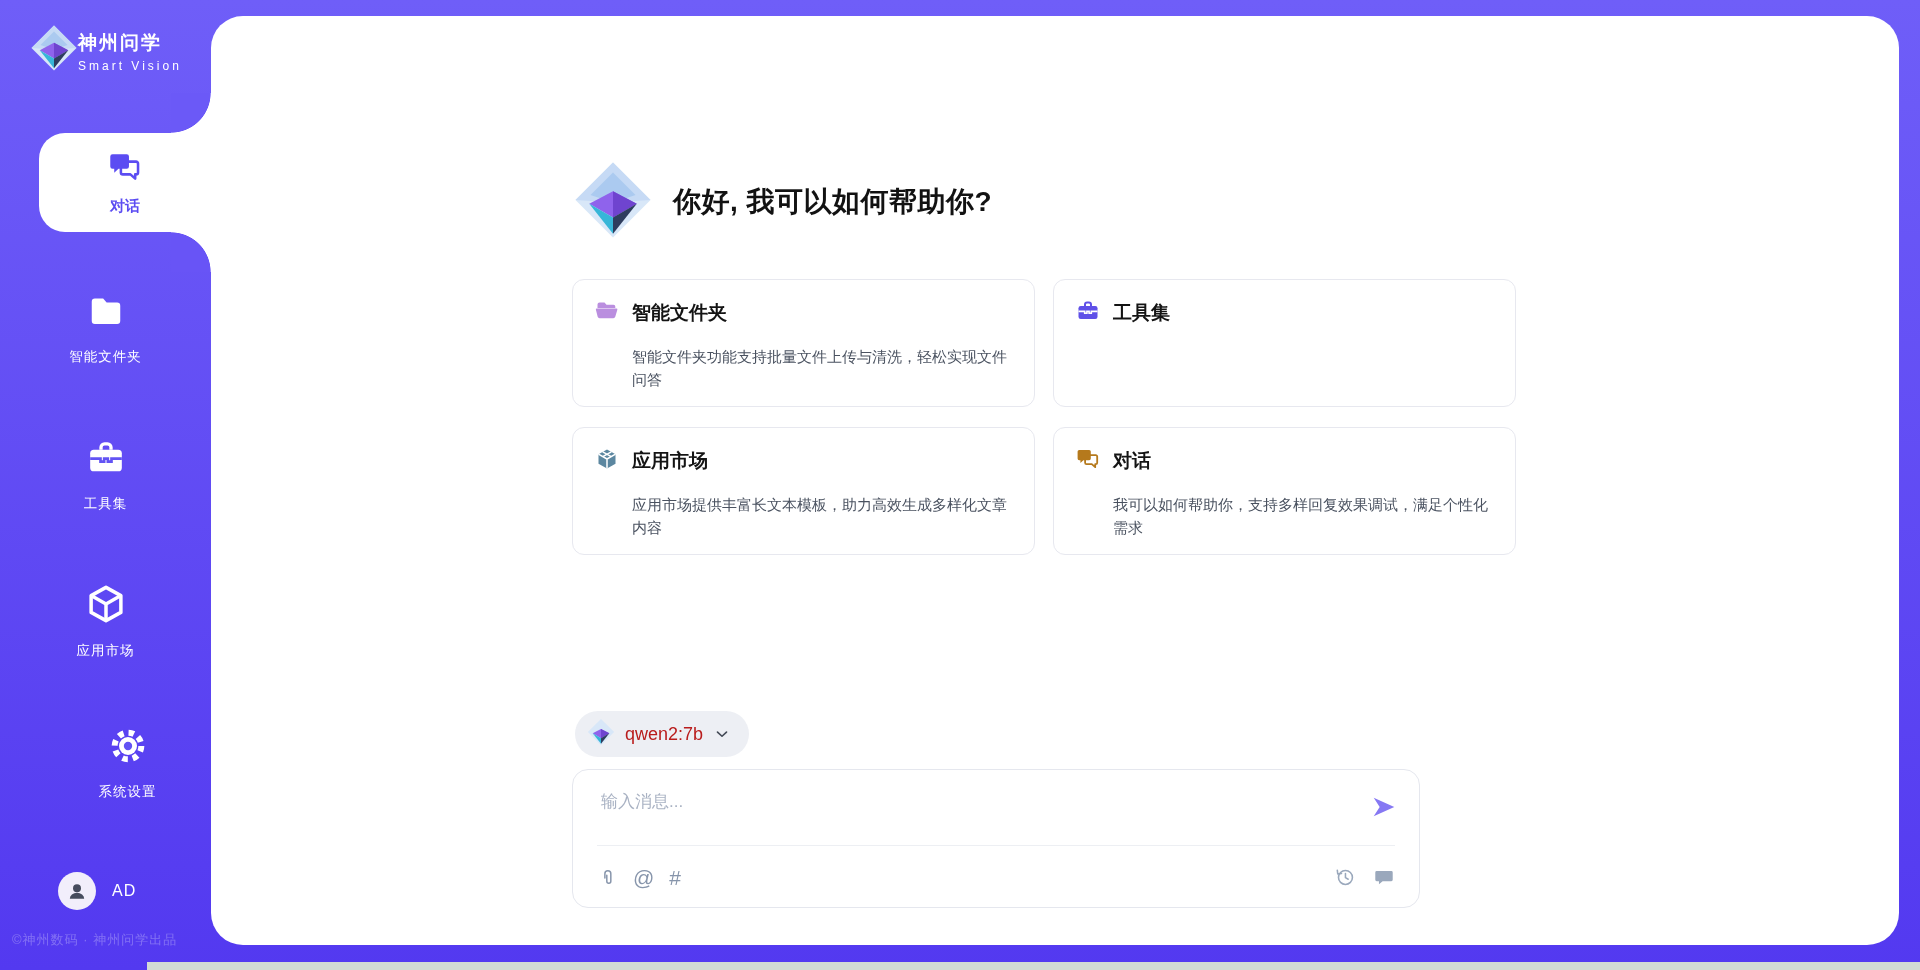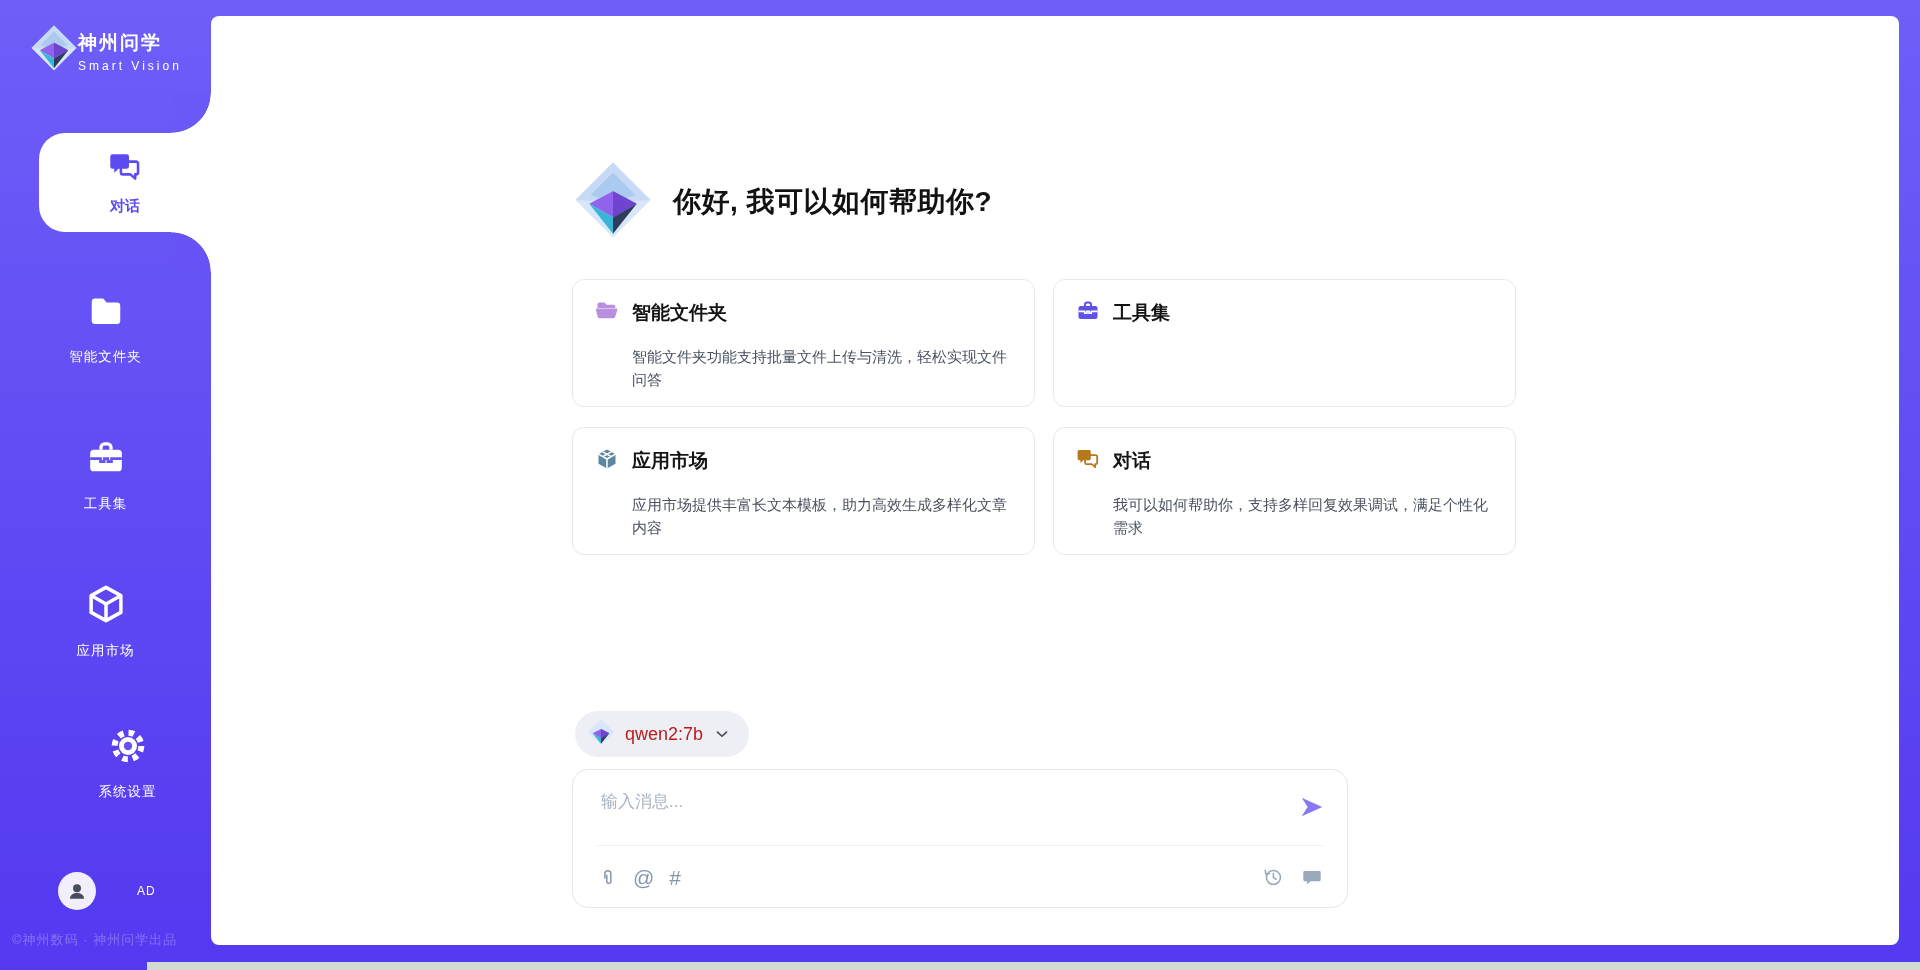--- a/index.html
+++ b/index.html
@@ -32,44 +32,44 @@
   .nav-item {
     left:0; width:211px; display:flex; flex-direction:column;
     align-items:center; gap:13px; color:#fff;
   }
   .nav-item .nav-label { font-size:13.5px; letter-spacing:1px; }
   .nav-item .icon { color:#fff; --hole:#6253F4; }
 
   .user-row { left:58px; top:872px; display:flex; align-items:center; gap:16px; }
   .avatar { width:38px; height:38px; border-radius:50%; background:#F2EEFB;
             display:flex; align-items:center; justify-content:center; color:#474C5E; }
-  .user-initials { color:#fff; font-size:12px; letter-spacing:1px;margin-left:25px; }
+  .user-initials { color:#fff; font-size:16px; letter-spacing:1px; }
   .sidebar-footer { left:12px; top:931px; color:rgba(255,255,255,0.27); font-size:13px; letter-spacing:1px; }
 
   
   .main-panel {
     left:211px; top:16px; width:1688px; height:929px;
-    background:#fff; border-radius:8px;
+    background:#fff; border-radius:32px;
   }
   .hero { left:362px; top:143px; height:86px; display:flex; align-items:center; gap:20px; }
   .hero h1 { font-size:28px; font-weight:bold; color:#121212; letter-spacing:0.5px; }
 
   .cards { left:361px; top:263px; width:944px; display:grid;
            grid-template-columns:463px 463px; grid-auto-rows:128px; column-gap:18px; row-gap:20px; }
   .card { background:#fff; border:1px solid #E7E8EF; border-radius:12px; padding:19px 22px 0 22px; }
   .card-head { display:flex; align-items:center; gap:13px; }
   .card-title { font-size:19px; font-weight:bold; color:#141414; }
   .card-desc { margin-left:37px; margin-top:18px; font-size:15px; color:#4A5260; line-height:1.55; }
 
   .model-pill { left:364px; top:695px; height:46px; border-radius:23px; background:#EDEFF4;
                 display:inline-flex; align-items:center; gap:10px; padding:0 18px 0 12px; }
   .model-label { font-size:18px; color:#b91c1c; }
   .model-pill .chev { color:#444B57; display:flex; }
 
-  .composer { left:361px; top:753px; width:776px; height:139px;
+  .composer { left:361px; top:753px; width:848px; height:139px;
               border:1px solid #E5E7EE; border-radius:16px; background:#fff;padding-left:30px; }
   .composer textarea {
     position:absolute; left:28px; top:20px; width:840px; height:48px;
     border:none; outline:none; resize:none; font-family:inherit;
     font-size:17px; color:#333; background:transparent;
   }
   .composer textarea::placeholder { color:#A9B2C3; }
   .send-btn { right:22px; top:24px; color:#8678F3; display:flex; }
   .composer-divider { left:24px; right:24px; top:75px; height:1px; background:#EDEFF3; }
   .composer-toolbar { left:24px; right:24px; top:76px; height:62px;

